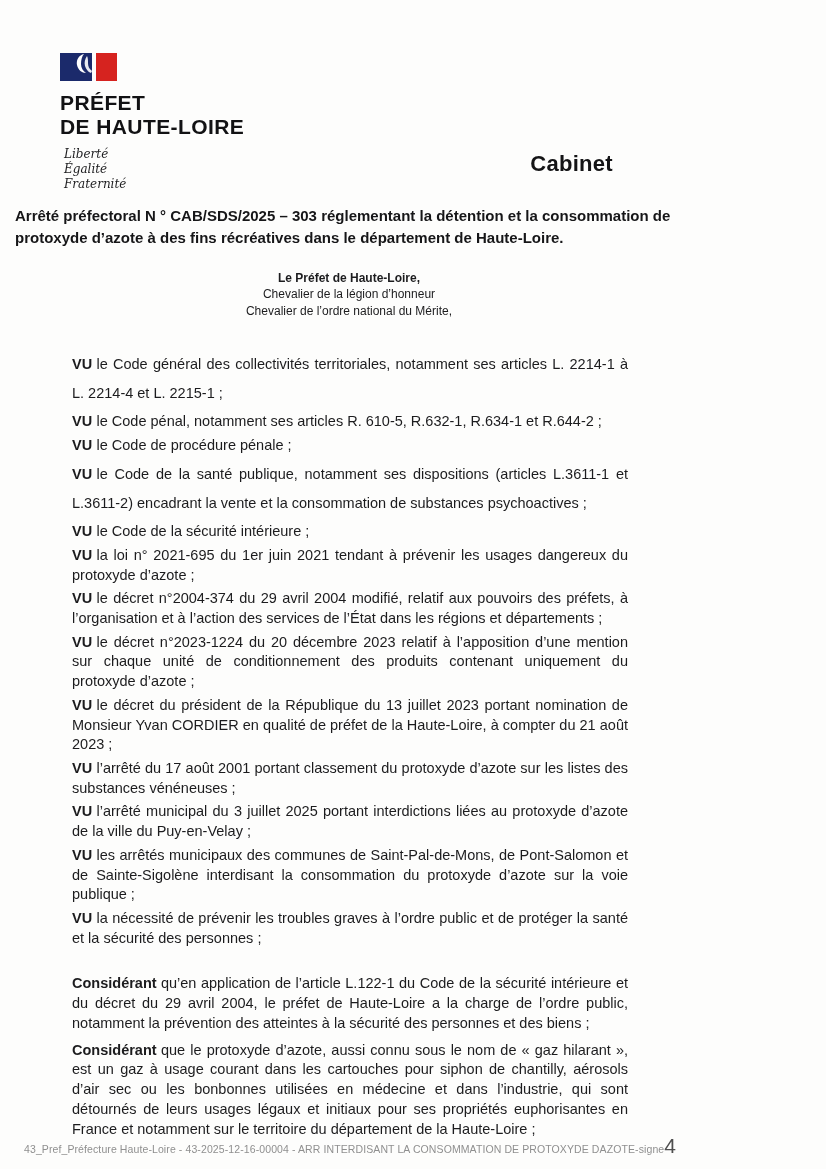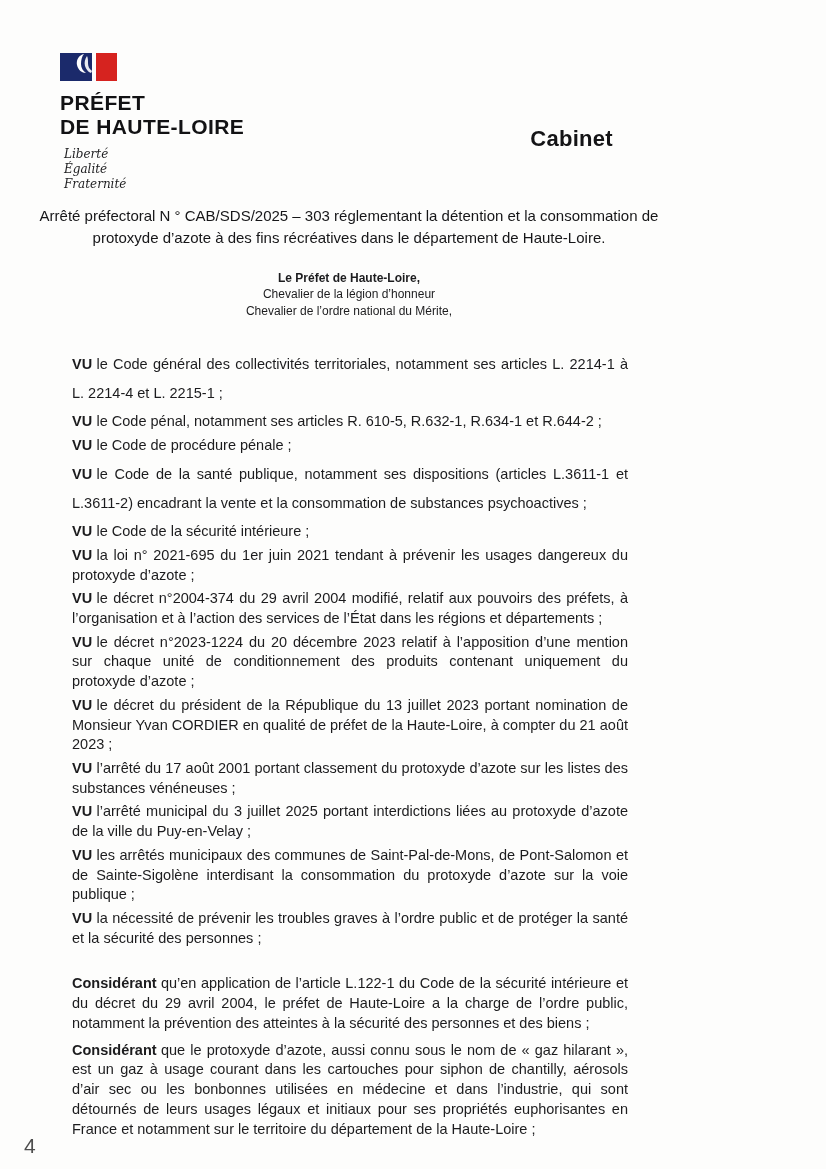--- a/index.html
+++ b/index.html
@@ -12,28 +12,28 @@
     overflow:hidden;
   }
   .page{position:relative;width:698px;height:1169px;}
 
   
   .header{padding:52px 85px 0 60px;display:flex;justify-content:space-between;align-items:flex-start;}
   .brand{line-height:1;}
   .flag{margin-bottom:6px;}
   .brand-name{font-weight:bold;font-size:21px;letter-spacing:0.4px;line-height:1.13;color:#121214;}
   .motto{margin-top:9px;font-family:"DejaVu Serif", serif;font-style:italic;font-size:12px;line-height:1.22;color:#1d1d1f;margin-left:4px;}
-  .cabinet{font-weight:bold;font-size:22px;margin-top:74px;color:#141416;letter-spacing:0.3px;}
+  .cabinet{font-weight:bold;font-size:22px;margin-top:99px;color:#141416;letter-spacing:0.3px;}
 
   
   .doc-title{
     margin:14px auto 0;
     width:668px;
-    text-align:center;
-    font-weight:normal;
+    text-align:left;
+    font-weight:bold;
     font-size:15px;
     line-height:1.42;
     color:#161618;
   }
   .salutation{margin-top:22px;text-align:center;font-size:12px;line-height:1.38;}
   .salutation .s1{font-weight:bold;}
 
   
   .body-text{margin:30px 70px 0 72px;font-size:14.5px;}
   .para{
@@ -118,16 +118,17 @@
 
     <div class="considerants">
       <p class="para"><strong>Considérant</strong><span>qu’en application de l’article L.122-1 du Code de la sécurité intérieure et du décret du 29 avril 2004, le préfet de Haute-Loire a la charge de l’ordre public, notamment la prévention des atteintes à la sécurité des personnes et des biens ;</span></p>
       <p class="para"><strong>Considérant</strong><span>que le protoxyde d’azote, aussi connu sous le nom de « gaz hilarant », est un gaz à usage courant dans les cartouches pour siphon de chantilly, aérosols d’air sec ou les bonbonnes utilisées en médecine et dans l’industrie, qui sont détournés de leurs usages légaux et initiaux pour ses propriétés euphorisantes en France et notamment sur le territoire du département de la Haute-Loire ;</span></p>
     </div>
 
   </div>
 
 
   <div class="bottom-bar">
+    <span class="docref">43_Pref_Préfecture Haute-Loire - 43-2025-12-16-00004 - ARR INTERDISANT LA CONSOMMATION DE PROTOXYDE DAZOTE-signe</span>
     <span class="pagenum">4</span>
   </div>
 
 </div>
 
 </body></html>

